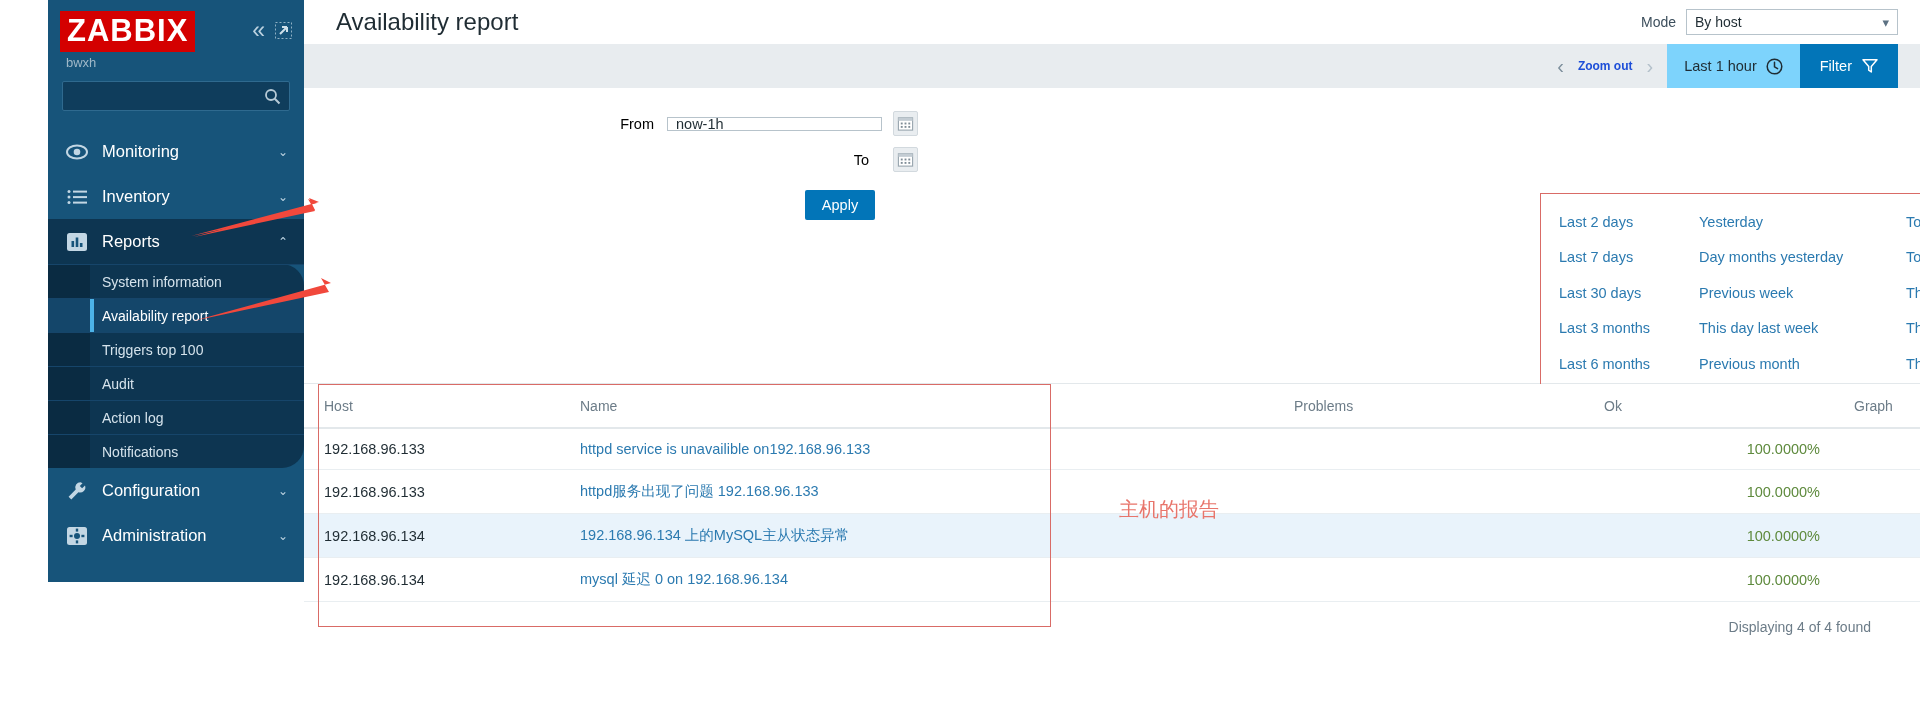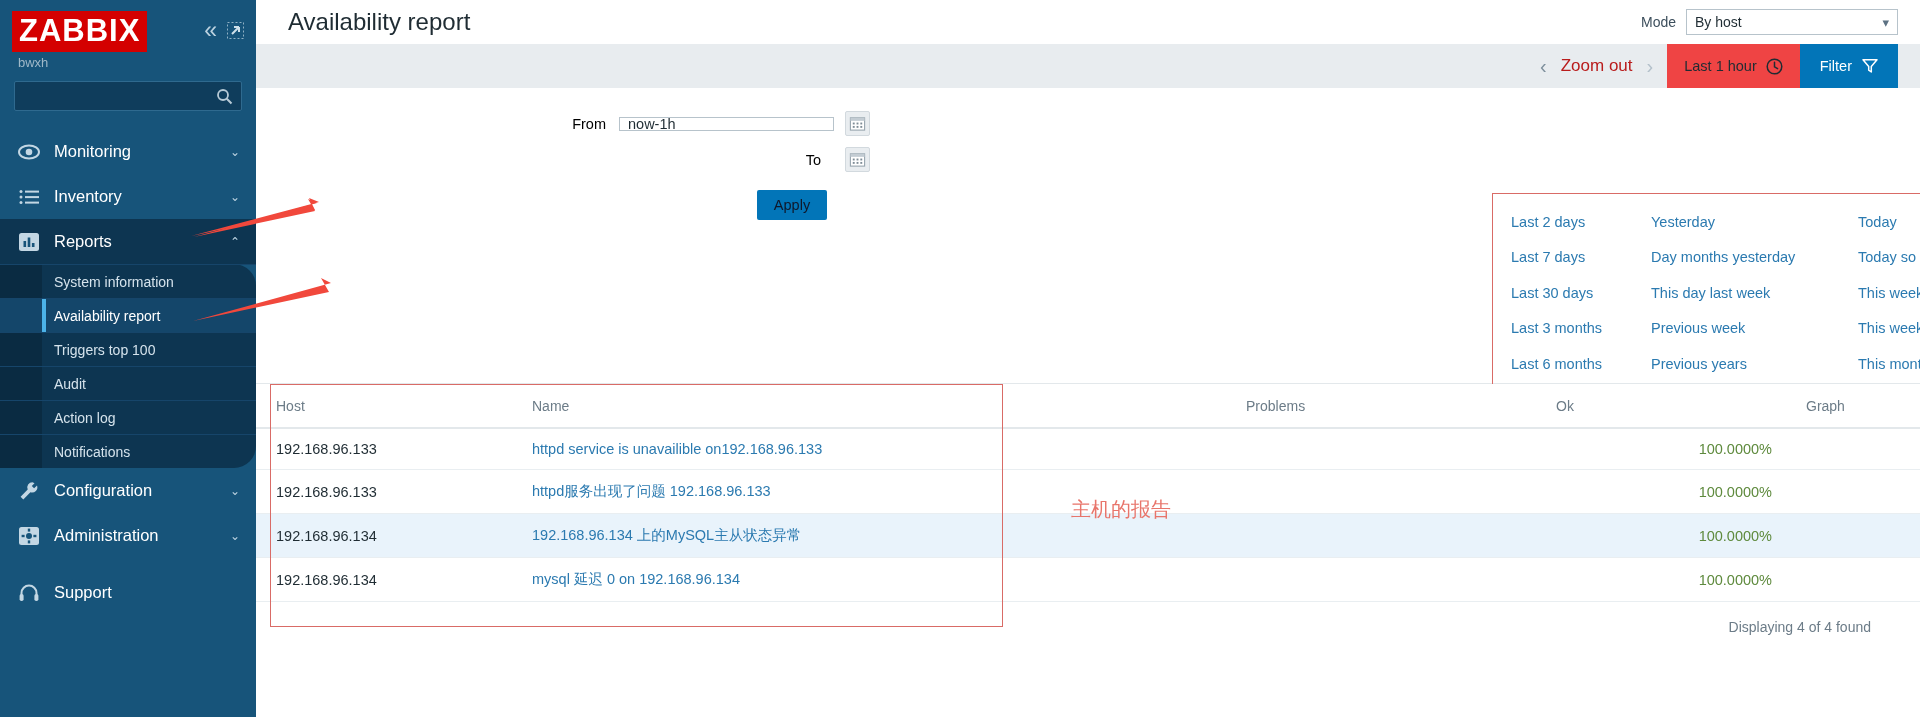--- a/index.html
+++ b/index.html
@@ -5,23 +5,24 @@
   * { box-sizing: border-box; margin: 0; padding: 0; }
   html, body {
     width: 1920px; height: 717px;
     font-family: "Liberation Sans", "DejaVu Sans", sans-serif;
     background: #fff; overflow: hidden;
   }
   .app { display: flex; width: 1920px; height: 717px; }
 
   
   .sidebar {
-    width: 256px; flex: 0 0 256px; height: 717px;
+    width: 256px; flex: 0 0 256px; height: 582px;
     background: #17547a; color: #fff; position: relative;
     overflow: hidden;
+    margin-left: 48px;
   }
   .sb-top { display: flex; align-items: flex-start; padding: 11px 12px 0 12px; }
   .logo {
     background: #d40000; color: #fff; font-weight: 700;
     font-size: 31px; letter-spacing: 1px; line-height: 1;
     padding: 4px 7px 6px 7px; font-family: "Liberation Sans", sans-serif;
   }
   .sb-top-icons { margin-left: auto; display: flex; align-items: center; gap: 10px; padding-top: 8px; }
   .chev2 { color: #bcd2e0; font-size: 23px; line-height: 1; cursor: pointer; }
   .expand-ic { width: 17px; height: 17px; position: relative; cursor: pointer; }
@@ -82,23 +83,23 @@
   .mode-select .cd { margin-left: auto; color: #5d7283; font-size: 13px; }
 
   
   .toolbar {
     height: 44px; flex: 0 0 44px; background: #e8ecef;
     display: flex; align-items: center; justify-content: flex-end;
     padding-right: 22px; gap: 0;
   }
   .tb-arrow { color: #7d8f9c; font-size: 20px; padding: 0 14px; cursor: pointer; line-height: 1; }
   .tb-arrow.dim { color: #b3c0ca; }
-  .tb-zoomout { font-size: 17px; color: #b91c1c; cursor: pointer; }
+  .tb-zoomout { font-size: 12px; color: #1d4ed8; cursor: pointer; font-weight: bold; }
   .tb-tab {
-    background: #ef4444; height: 44px; display: flex; align-items: center; gap: 9px;
+    background: #7dd3fc; height: 44px; display: flex; align-items: center; gap: 9px;
     padding: 0 17px; font-size: 14.5px; color: #1f2c33; cursor: pointer;
   }
   .clock { width: 17px; height: 17px; }
   .tb-filter {
     background: #0275b8; color: #fff; height: 44px; display: flex; align-items: center;
     gap: 10px; padding: 0 20px; font-size: 14.5px; cursor: pointer;
   }
   .funnel { width: 16px; height: 16px; }
 
   
@@ -116,21 +117,21 @@
     font-size: 14.5px; color: #1f2c33; padding: 0 8px; outline: none;
     font-family: inherit;
   }
   .cal-btn {
     width: 25px; height: 25px; margin-left: 11px; background: #e9edf0;
     border: 1px solid #d2d9de; border-radius: 2px; display: flex;
     align-items: center; justify-content: center; cursor: pointer;
   }
   .apply-row { display: flex; justify-content: flex-end; padding-right: 409px; margin-top: 18px; }
   .btn-apply {
-    background: #0275b8; color: #0f172a; border: 0; height: 30px; width: 70px;
+    background: #0275b8; color: #ffffff; border: 0; height: 30px; width: 70px;
     font-size: 14.5px; cursor: pointer; font-family: inherit; border-radius: 2px;
   }
   .anno {
     position: absolute; color: #e8756b; font-size: 20px; white-space: nowrap;
     font-family: "DejaVu Sans", sans-serif;
   }
   .anno-time { left: 1056px; top: 313px; }
   .anno-host { left: 1054px; top: 541px; }
 
   .fp-right {
@@ -394,23 +395,23 @@
             <div class="qitem">Last 7 days</div>
             <div class="qitem">Last 30 days</div>
             <div class="qitem">Last 3 months</div>
             <div class="qitem">Last 6 months</div>
             <div class="qitem">Last 1 year</div>
             <div class="qitem">Last 2 years</div>
           </div>
           <div class="qcol">
             <div class="qitem">Yesterday</div>
             <div class="qitem">Day months yesterday</div>
+            <div class="qitem">Previous week</div>
             <div class="qitem">This day last week</div>
-            <div class="qitem">Previous week</div>
-            <div class="qitem">Previous years</div>
+            <div class="qitem">Previous month</div>
             <div class="qitem">Previous year</div>
             <div class="qitem blank">&nbsp;</div>
           </div>
           <div class="qcol">
             <div class="qitem">Today</div>
             <div class="qitem">Today so far</div>
             <div class="qitem">This week</div>
             <div class="qitem">This week so far</div>
             <div class="qitem">This month</div>
             <div class="qitem">This month so far</div>

